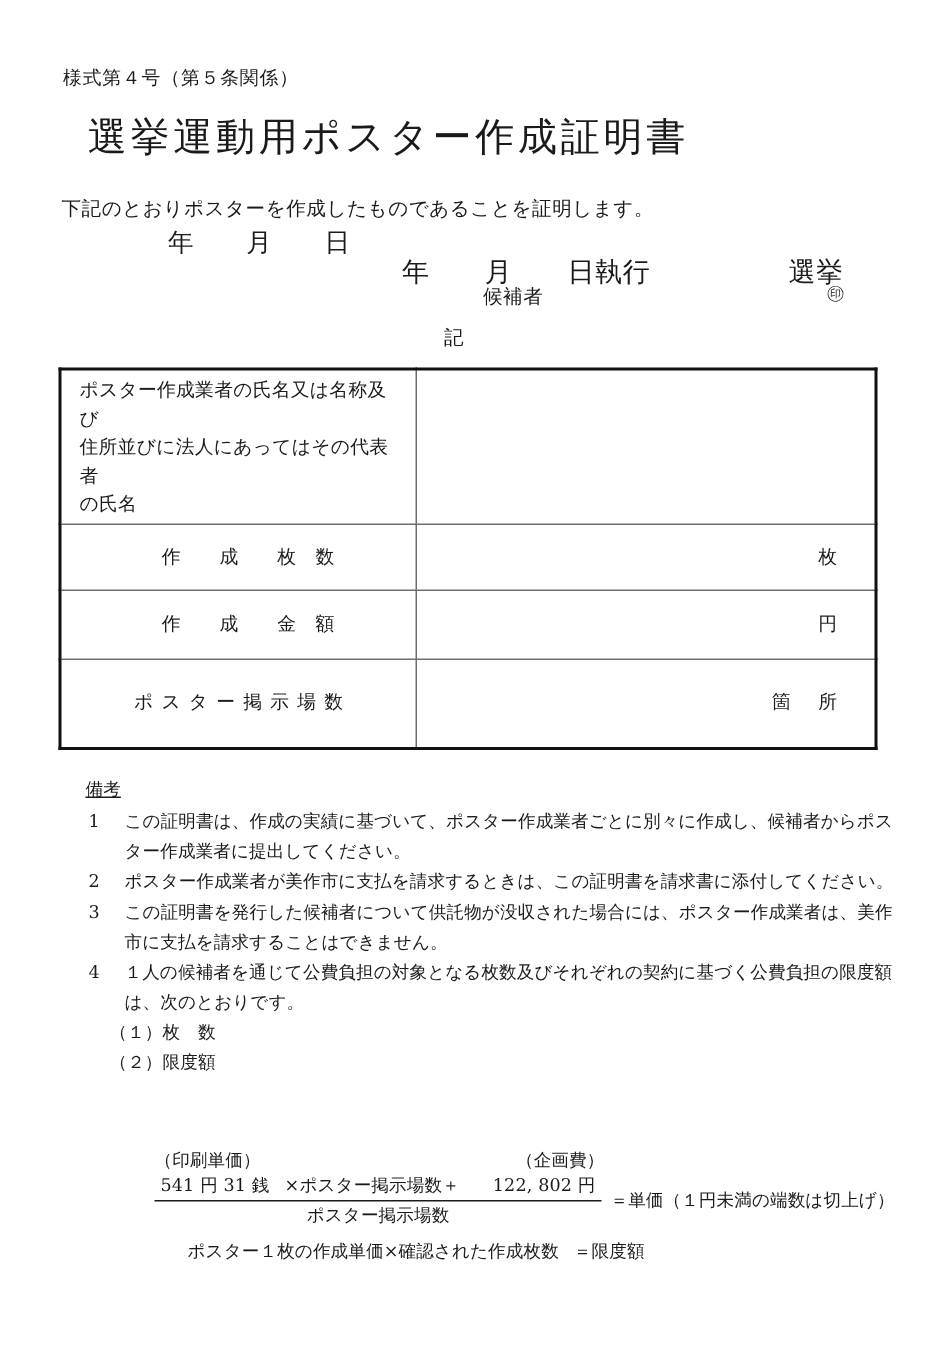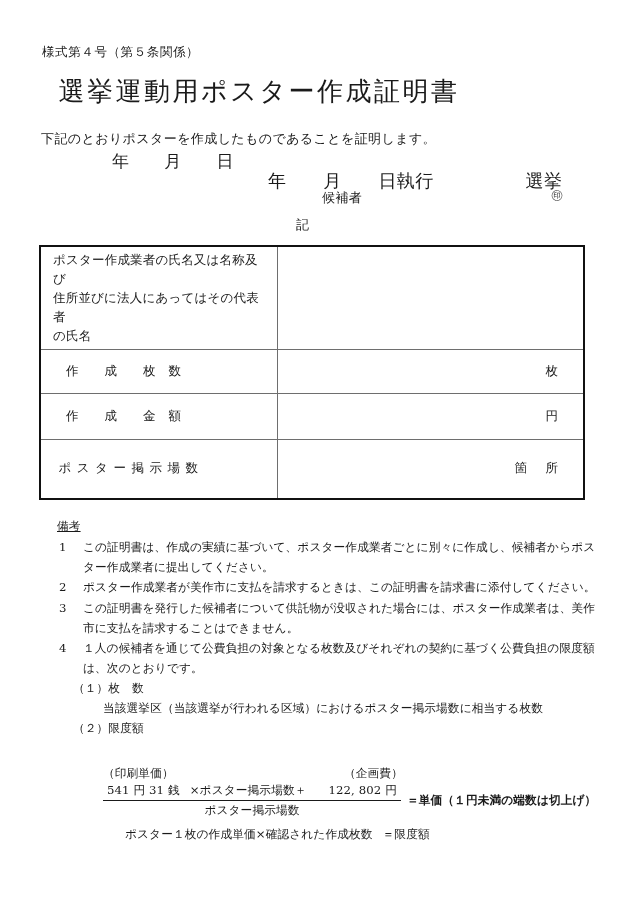--- a/index.html
+++ b/index.html
@@ -120,21 +120,21 @@
   .row-tall { height: 103px; }
   .row-mid  { height: 44px; }
   .row-std  { height: 46px; }
   .row-last { height: 60px; }
 
   .label-block {
     line-height: 1.52;
     letter-spacing: 0.2px;
   }
   .label-spaced {
-    text-align: left;
+    text-align: center;
     letter-spacing: 0.2px;
   }
   .label-spaced .sp  { letter-spacing: 13px; padding-left: 13px; }
   .label-spaced .sp2 { letter-spacing: 5.5px; padding-left: 5.5px; }
   .unit { letter-spacing: 3px; padding-right: 8px; }
 
   
   .notes {
     position: absolute;
     left: 41px;
@@ -204,21 +204,20 @@
     white-space: nowrap;
   }
   .denominator {
     text-align: center;
     padding-top: 2px;
     white-space: nowrap;
   }
   .frac-result {
     margin-left: 6px;
     white-space: nowrap;
-    font-weight: bold;
   }
   .final-line {
     margin-left: 84px;
     margin-top: 9px;
     white-space: nowrap;
   }
   .gap-sm { display: inline-block; width: 10px; }
   .gap-md { display: inline-block; width: 22px; }
 </style>
 </head>
@@ -302,21 +301,20 @@
       <div class="note-num">3</div>
       <div class="note-text">この証明書を発行した候補者について供託物が没収された場合には、ポスター作成業者は、美作市に支払を請求することはできません。</div>
     </div>
 
     <div class="note-item">
       <div class="note-num">4</div>
       <div class="note-text">１人の候補者を通じて公費負担の対象となる枚数及びそれぞれの契約に基づく公費負担の限度額は、次のとおりです。</div>
     </div>
 
     <div class="sub-item">（１）枚　数</div>
-    <div class="sub-body">当該選挙区（当該選挙が行われる区域）におけるポスター掲示場数に相当する枚数</div>
     <div class="sub-item">（２）限度額</div>
   </div>
 
   <div class="formula">
     <div class="formula-heads">
       <span class="head-print">（印刷単価）</span>
       <span class="head-plan">（企画費）</span>
     </div>
 
     <div class="fraction-row">

